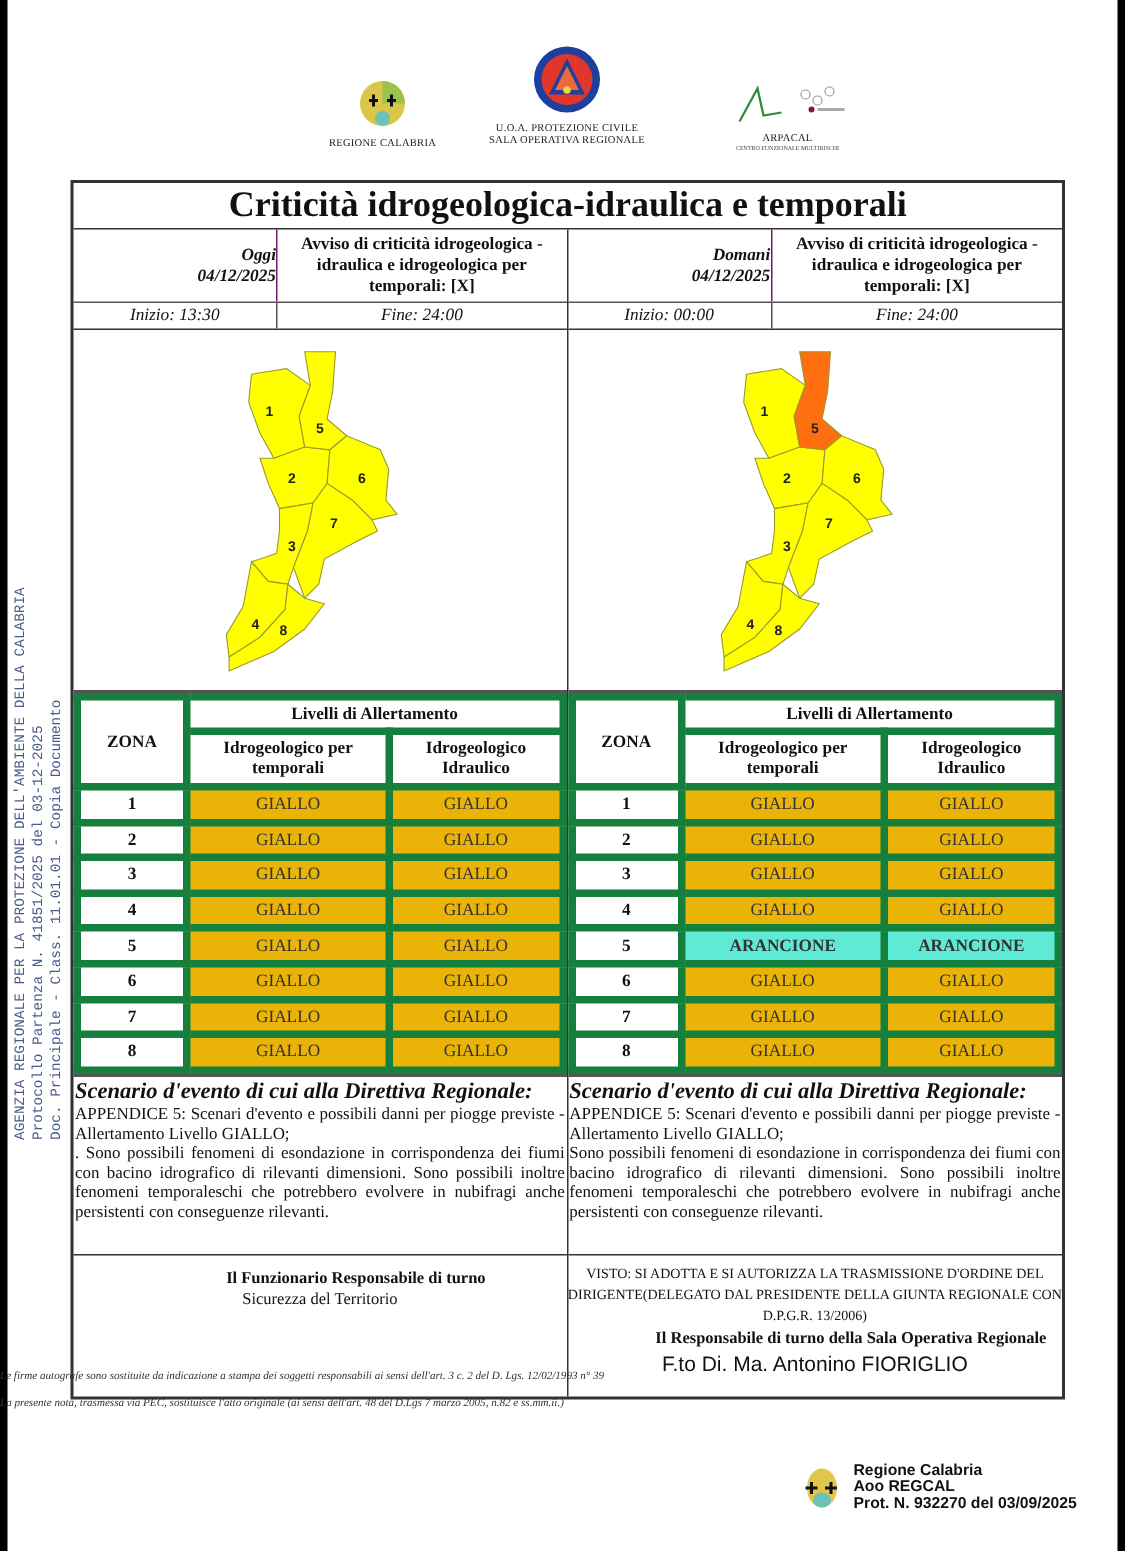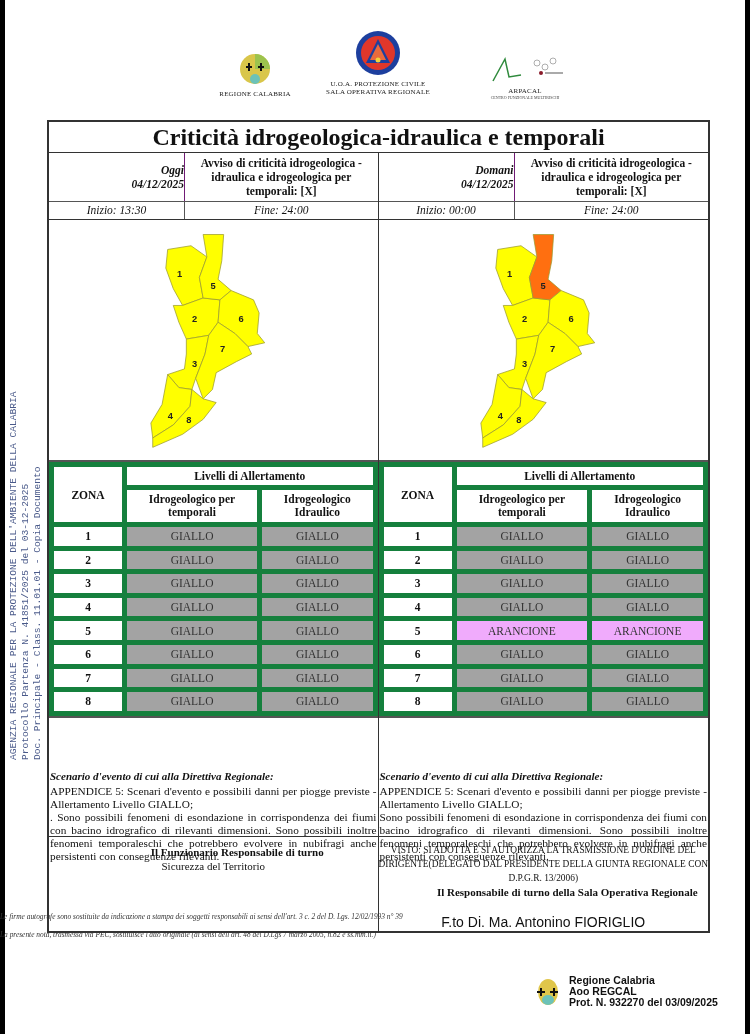--- a/index.html
+++ b/index.html
@@ -45,31 +45,31 @@
   .map-area { height: 240px; border-bottom: 2px solid #555; position: relative; }
   .map-area svg { position: absolute; left: 100px; top: 5px; }
 
   table.lv { border-collapse: collapse; width: 100%; font-size: 11.5px; }
   table.lv td { border: 5px solid #15803d; text-align: center; padding: 0; }
   table.lv .z-h { width: 68px; font-weight: bold; }
   table.lv .h1 { font-weight: bold; height: 18px; }
   table.lv .h2 { font-weight: bold; height: 32px; line-height: 13px; }
   table.lv .zn { font-weight: bold; height: 18.6px; background: #fff; }
   table.lv .lvl { font-size: 11.5px; color: #333; }
-  .lvl.giallo { background: #a3a3a3; }
-  .lvl.arancione { background: #f0abfc; }
+  .lvl.giallo { background: #eab308; }
+  .lvl.arancione { background: #5eead4; font-weight: bold; }
 
   .scen { border-top: 2px solid #555; padding: 4px 1px 8px 1px; height: 120px; box-sizing: border-box; font-size: 11.3px; line-height: 13px; text-align: justify; }
-  .scen .st { font-style: italic; font-weight: bold; font-size: 11px; margin-bottom: 2px; margin-top: 48px; }
+  .scen .st { font-style: italic; font-weight: bold; font-size: 15px; margin-bottom: 2px; }
 
   .sign { border-top: 1.5px solid #333; height: 95px; text-align: center; font-size: 11px; line-height: 14px; padding-top: 8px; box-sizing: border-box; }
   .sign .b { font-weight: bold; padding-left: 48px; }
   .sign .bi { font-weight: bold; font-style: italic; }
   .visto { font-size: 9.4px; line-height: 14px; }
-  .fioriglio { font-family: "Liberation Sans", sans-serif; font-size: 14px; margin-top: 16px; }
+  .fioriglio { font-family: "Liberation Sans", sans-serif; font-size: 14px; margin-top: 3px; }
 
   .foot { position: absolute; left: 0; width: 657px; font-style: italic; font-size: 7.4px; color: #333; }
   .stamp { position: absolute; left: 535px; top: 975px; display: flex; align-items: center; }
   .stamp .txt { font-family: "Liberation Sans", sans-serif; font-weight: bold; font-size: 10.5px; line-height: 11px; color: #111; margin-left: 8px; }
 </style>
 </head>
 <body>
 
 <div class="edge-left"></div>
 <div class="edge-right"></div>

